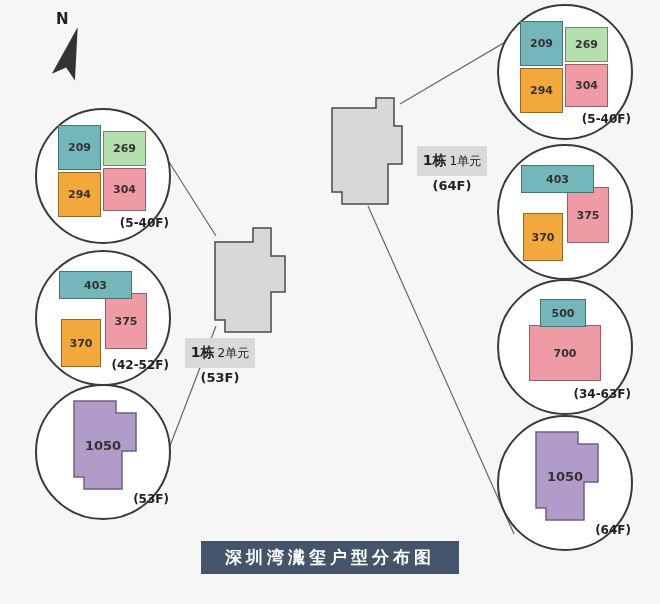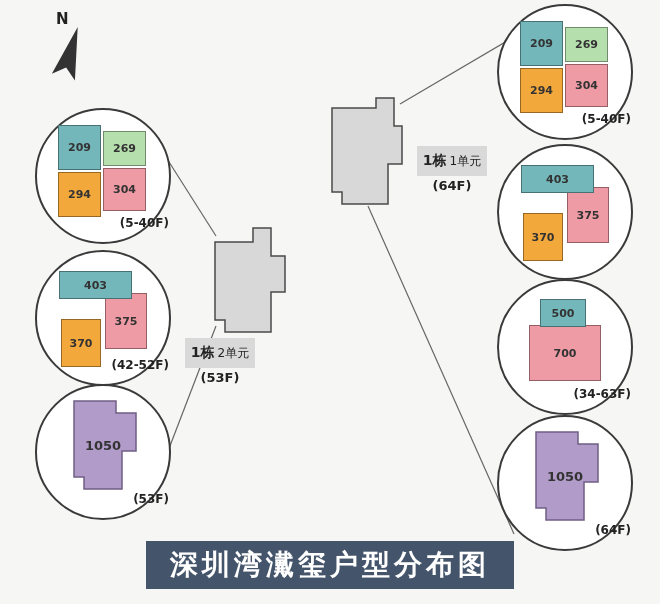--- a/index.html
+++ b/index.html
@@ -48,21 +48,21 @@
   .bldg{position:absolute;z-index:2;}
   .bldg-shape{fill:var(--building);stroke:#4a4a4a;stroke-width:1.5;}
   .bldg-label{position:absolute;width:84px;text-align:center;z-index:3;}
   .bl-name{display:inline-block;background:#d9d9d9;padding:6px 6px;font-size:13px;color:#222;white-space:nowrap;}
   .bl-name b{font-size:14px;}
   .bl-name span{margin-left:3px;font-size:12px;}
   .bl-floors{margin-top:2px;font-size:13px;font-weight:bold;color:#222;}
 
   
   .banner{position:absolute;left:50%;top:541px;transform:translateX(-50%);
-          background:var(--banner_bg);color:#fff;font-size:28px;font-weight:bold;
+          background:var(--banner_bg);color:#fff;font-size:17px;font-weight:bold;
           letter-spacing:4px;padding:5px 24px;white-space:nowrap;z-index:3;}
   .watermark{position:absolute;right:2px;bottom:2px;color:var(--watermark_red);
              font-size:16px;font-weight:bold;z-index:4;white-space:nowrap;}
 </style>
 </head>
 <body>
 
 <div class="stage">
 
   <svg class="lines" width="660" height="604">

